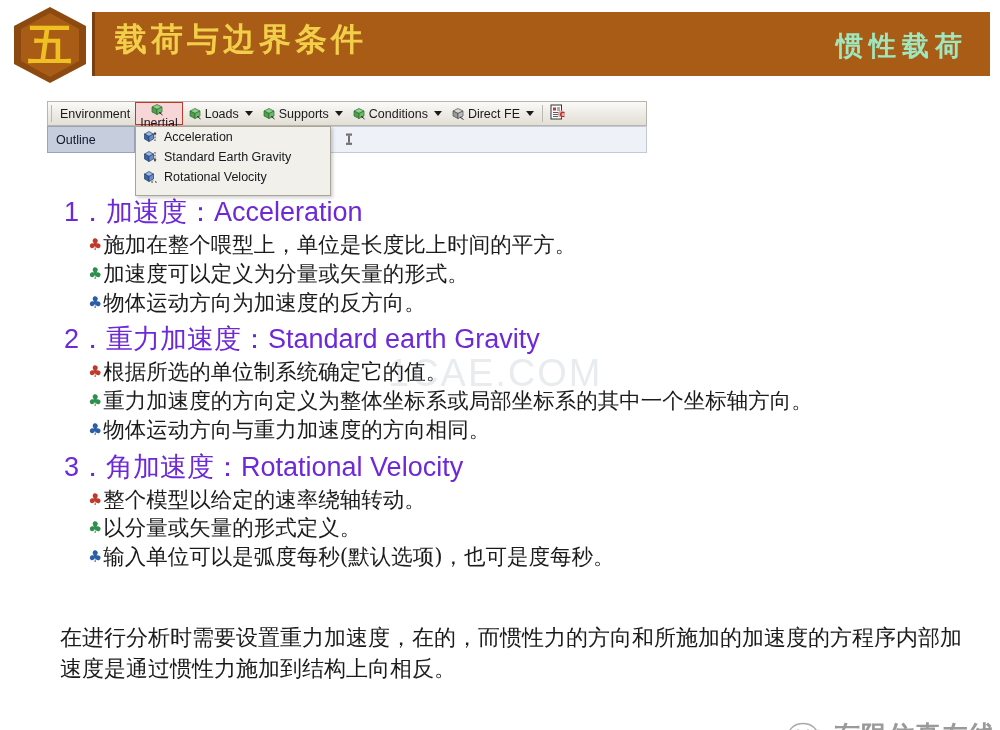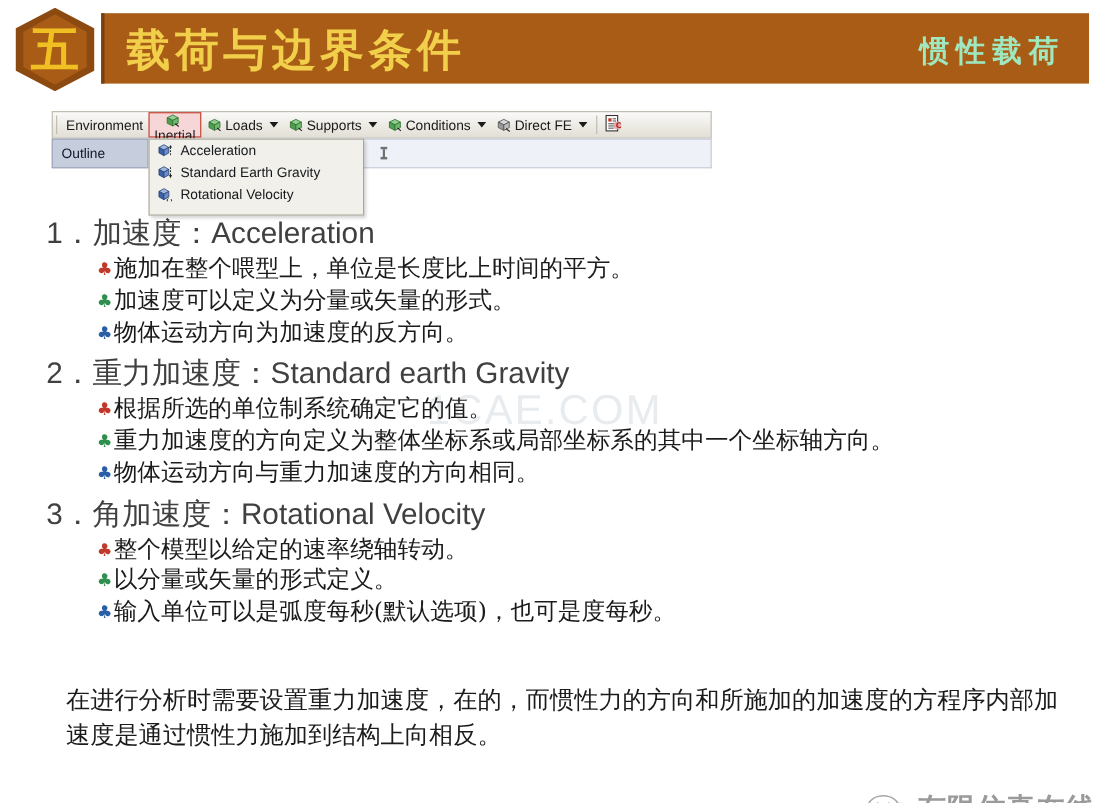--- a/index.html
+++ b/index.html
@@ -30,21 +30,21 @@
     font-family:"DejaVu Serif","Liberation Serif",serif;
     letter-spacing:0;z-index:3;
   }
   #title-bar{
     position:absolute;left:92px;top:12px;width:895px;height:64px;
     background:#a85c15;
     border-left:3px solid #7a3f0c;
   }
   #title-main{
     position:absolute;left:20px;top:6px;
-    color:#f2cf4a;font-size:40px;font-weight:bold;
+    color:#f2cf4a;font-size:32px;font-weight:bold;
     font-family:"DejaVu Serif","Liberation Serif",serif;
     letter-spacing:4px;white-space:nowrap;
   }
   #title-right{
     position:absolute;right:22px;top:16px;
     color:#9fe8bf;font-size:27px;font-weight:bold;
     font-family:"DejaVu Serif","Liberation Serif",serif;
     letter-spacing:6px;white-space:nowrap;
   }
 
@@ -109,23 +109,23 @@
     font-size:12.5px;color:#15181c;white-space:nowrap;
   }
   .menu-item .mi-label{margin-left:4px;}
 
   
   #content{
     position:absolute;left:0;top:196px;width:1000px;height:460px;
     font-family:"DejaVu Serif","Liberation Serif",serif;
   }
   .sec-head{
-    color:#404040;font-size:27px;font-weight:normal;
-    font-family:"Liberation Sans","DejaVu Sans",sans-serif;
-    margin:0 0 2px 0;padding-left:42px;white-space:nowrap;
+    color:#6d28d9;font-size:27px;font-weight:normal;
+    font-family:"Liberation Sans","DejaVu Sans",sans-serif;
+    margin:0 0 2px 0;padding-left:64px;white-space:nowrap;
     line-height:1.22;
   }
   .bullet-line{
     display:flex;align-items:flex-start;padding-left:88px;
     font-size:21.5px;color:#1b1b1b;line-height:1.34;white-space:nowrap;
     font-family:"DejaVu Serif","Liberation Serif",serif;
   }
   .club{font-size:16px;line-height:1.8;margin-right:1px;flex:none;}
   .club.red{color:#c0392b;}
   .club.green{color:#2f8f4e;}

